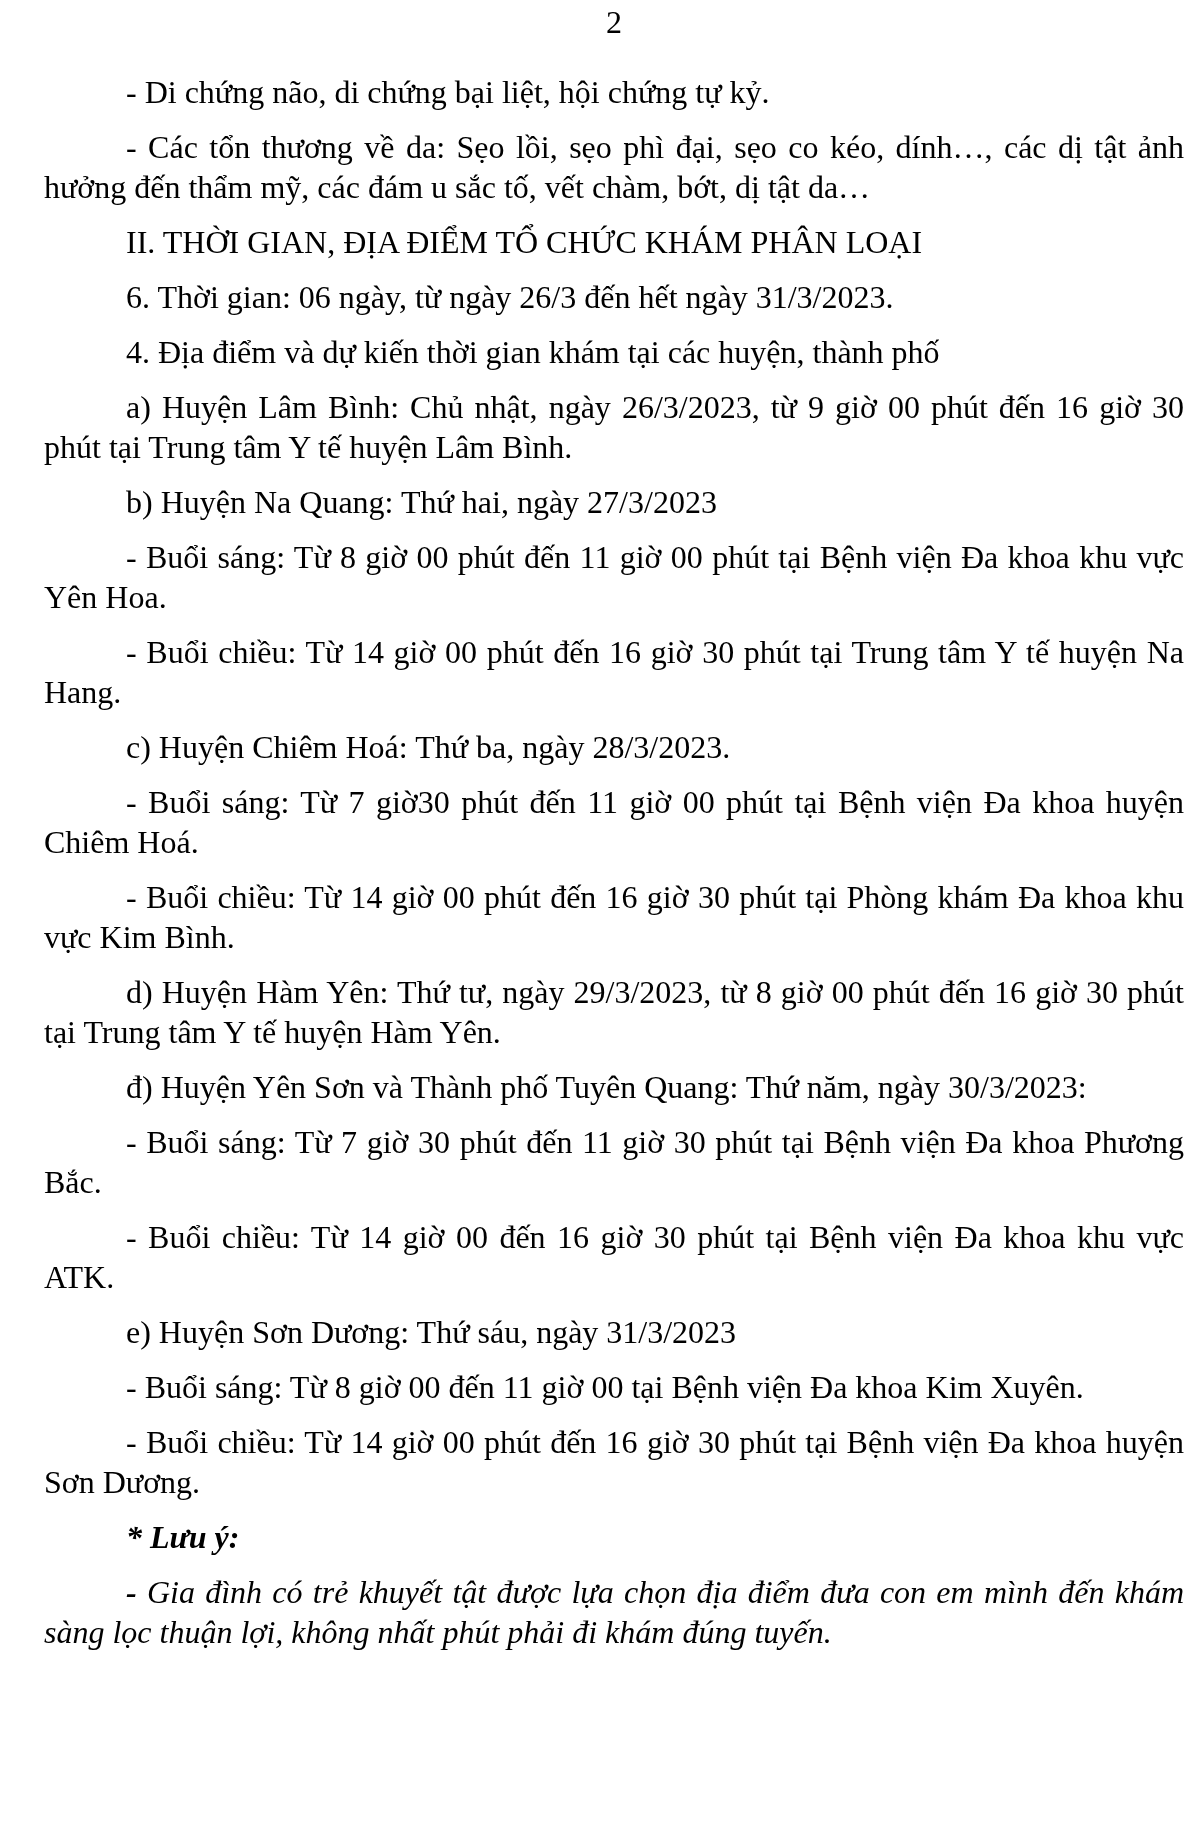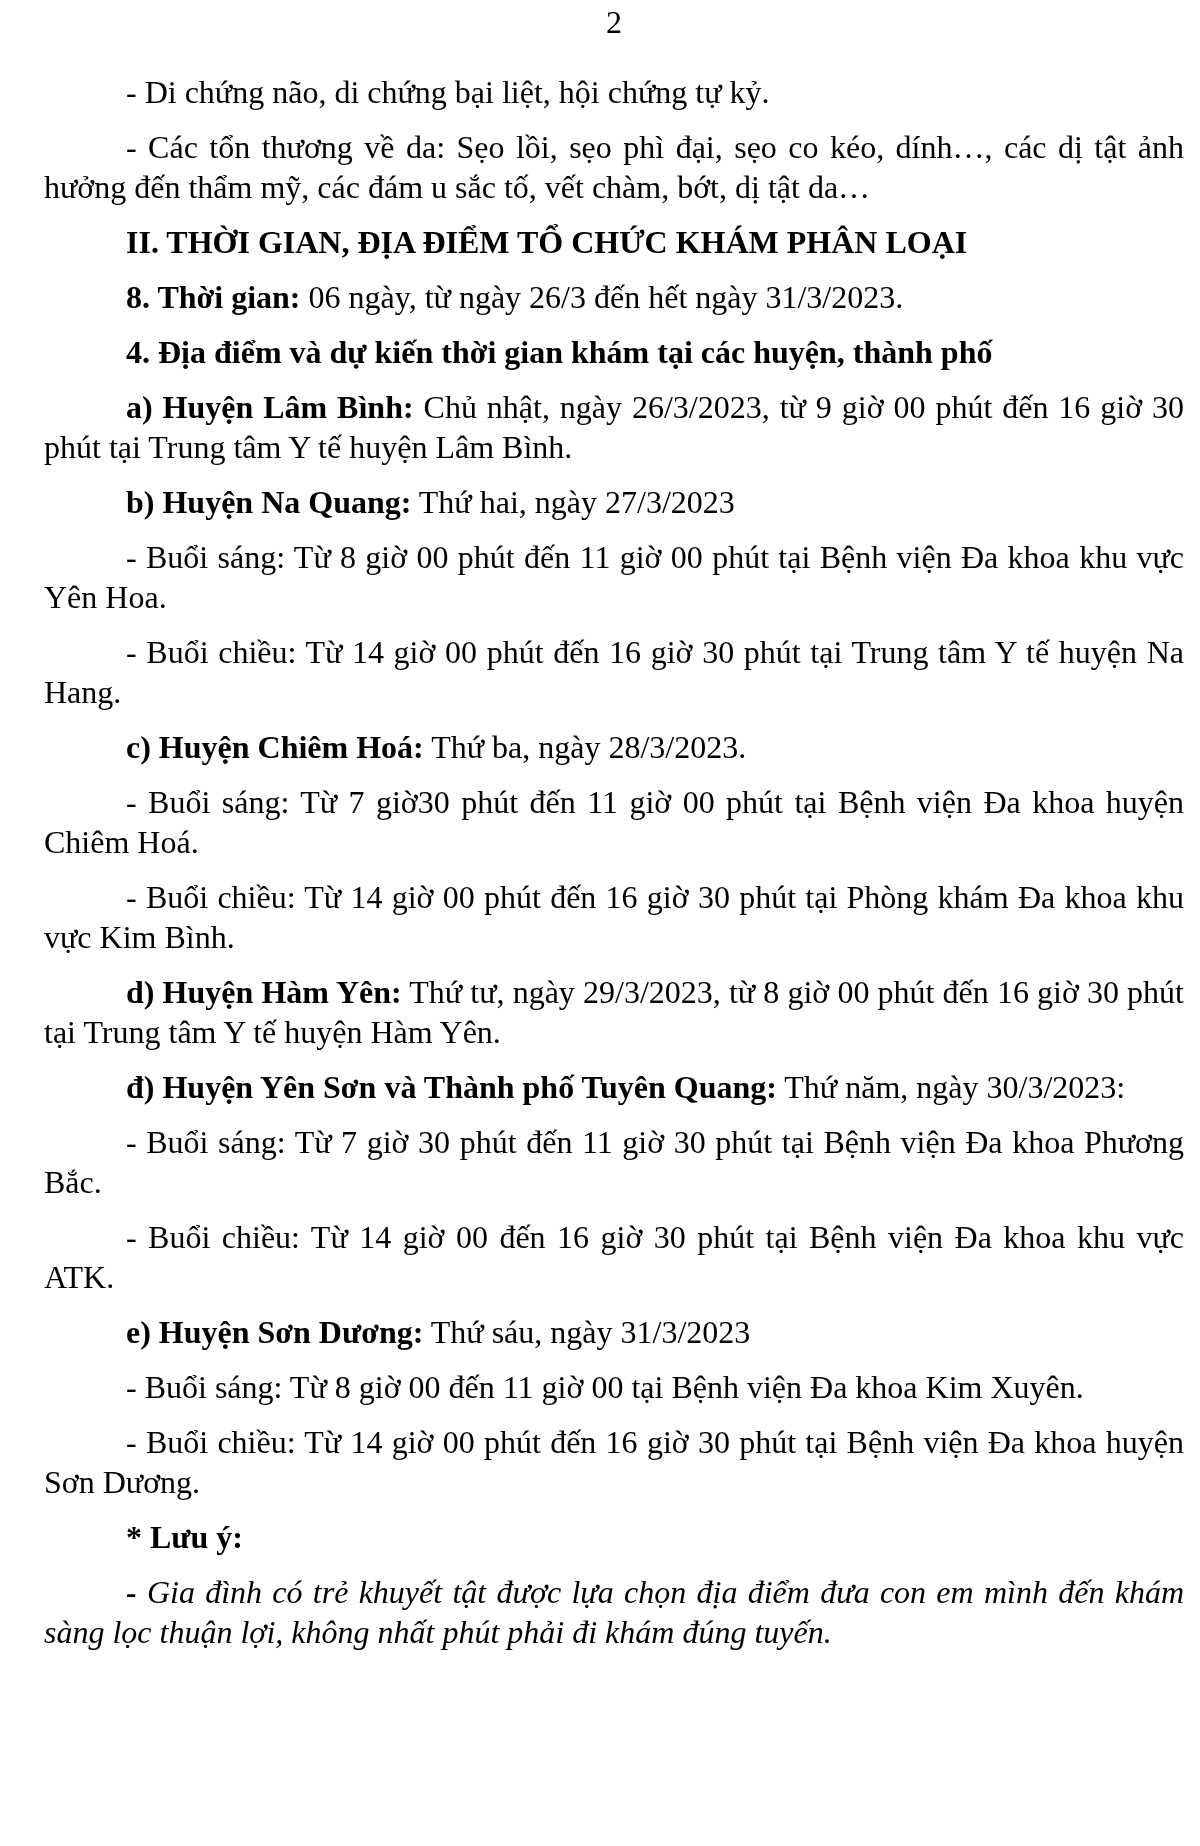--- a/index.html
+++ b/index.html
@@ -22,38 +22,38 @@
     line-height: 40px;
     margin: 0 0 30px 0;
   }
   p.para {
     margin: 0 0 15px 0;
     font-size: 32px;
     line-height: 40px;
     text-align: justify;
     text-indent: 82px;
   }
-  .b { font-weight: 700; }
+  .b { font-weight: 400; }
   .i { font-style: italic; }
-  .bi { font-weight: 700; }
+  .bi { font-weight: 700; font-style: italic; }
 </style>
 </head>
 <body>
 
 <div class="page">
 
   <div class="page-number">2</div>
 
   <p class="para"><span>- Di chứng não, di chứng bại liệt, hội chứng tự kỷ.</span></p>
 
   <p class="para"><span>- Các tổn thương về da: Sẹo lồi, sẹo phì đại, sẹo co kéo, dính…, các dị tật ảnh hưởng đến thẩm mỹ, các đám u sắc tố, vết chàm, bớt, dị tật da…</span></p>
 
   <p class="para b">II. THỜI GIAN, ĐỊA ĐIỂM TỔ CHỨC KHÁM PHÂN LOẠI</p>
 
-  <p class="para"><span class="b">8. Thời gian:</span><span> 06 ngày, từ ngày 26/3 đến hết ngày 31/3/2023.</span></p>
+  <p class="para"><span class="b">6. Thời gian:</span><span> 06 ngày, từ ngày 26/3 đến hết ngày 31/3/2023.</span></p>
 
   <p class="para b">4. Địa điểm và dự kiến thời gian khám tại các huyện, thành phố</p>
 
   <p class="para"><span class="b">a) Huyện Lâm Bình:</span><span> Chủ nhật, ngày 26/3/2023, từ 9 giờ 00 phút đến 16 giờ 30 phút tại Trung tâm Y tế huyện Lâm Bình.</span></p>
 
   <p class="para"><span class="b">b) Huyện Na Quang:</span><span> Thứ hai, ngày 27/3/2023</span></p>
 
   <p class="para"><span>- Buổi sáng: Từ 8 giờ 00 phút đến 11 giờ 00 phút tại Bệnh viện Đa khoa khu vực Yên Hoa.</span></p>
 
   <p class="para"><span>- Buổi chiều: Từ 14 giờ 00 phút đến 16 giờ 30 phút tại Trung tâm Y tế huyện Na Hang.</span></p>

